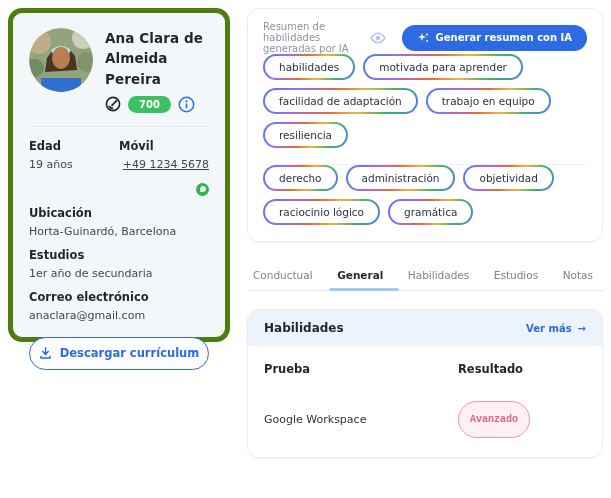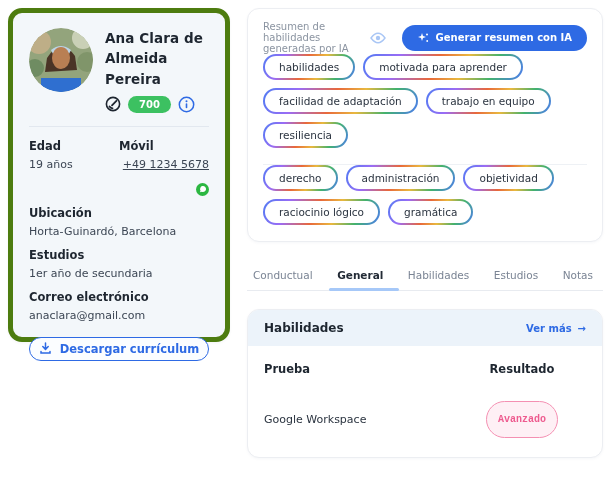--- a/index.html
+++ b/index.html
@@ -27,21 +27,21 @@
   .profile-name { font-size: 13.5px; font-weight: 700; line-height: 1.5; letter-spacing: .1px; color: #1e2630; }
   .badge-row { display: flex; align-items: center; gap: 7px; margin-top: 7px; }
   .score-pill { background: #3cc161; color: #fff; font-size: 10px; font-weight: 700; padding: 3px 11px; border-radius: 999px; }
   .divider { border: none; border-top: 1px solid #e2e8ef; margin: 13px 0 2px; }
   .two-col { display: grid; grid-template-columns: 90px 1fr; }
   .f-label { font-size: 11.5px; font-weight: 700; margin: 10px 0 5px; color: #1e2630; }
   .f-value { font-size: 11px; color: #3c4document654; color:#3c4654; }
   .phone-wrap { display: flex; align-items: flex-end; gap: 12px; flex-direction: column; }
   .phone-link { color: #3c4654; text-decoration: underline; font-size: 11px; }
   .download-btn {
-    margin-top: 15px; width: 100%; height: 24px;
+    margin-top: 15px; width: 100%; height: 33px;
     background: #fbfdff; border: 1.6px solid #2e6ae4; border-radius: 999px;
     color: #2e6ae4; font-size: 11.5px; font-weight: 600;
     display: flex; align-items: center; justify-content: center; gap: 8px;
     cursor: pointer; font-family: inherit;
   }
 
   
   .right-col { flex: 1; display: flex; flex-direction: column; }
   .card { background: #fff; border: 1px solid #eceef2; border-radius: 12px; box-shadow: 0 1px 3px rgba(30,50,90,.04); }
 
@@ -69,21 +69,21 @@
   .tab.active { color: #232b36; font-weight: 700; }
   .tab.active::after { content: ""; position: absolute; left: -4px; right: -12px; bottom: -1px; height: 3px; background: #a6c8f8; border-radius: 3px; }
 
   .skills-card { margin-top: 18px; overflow: hidden; }
   .skills-head { background: #ecf3fa; display: flex; align-items: center; justify-content: space-between; padding: 11px 16px; }
   .skills-title { font-size: 12px; font-weight: 700; color: #1e2630; }
   .see-more { font-size: 10px; color: #2e6ae4; font-weight: 600; background: none; border: none; cursor: pointer; display: flex; align-items: center; gap: 6px; font-family: inherit; }
   .table { padding: 2px 16px 6px; }
   .thead { display: flex; font-size: 11.5px; font-weight: 700; padding: 14px 0 12px; color: #1e2630; }
   .col-test { flex: 1; }
-  .col-result { width: 128px; text-align: center; }
+  .col-result { width: 128px; }
   .trow { display: flex; align-items: center; padding: 13px 0; font-size: 11px; color: #2b3440; }
   .result-pill { font-size: 10px; font-weight: 600; padding: 12px 11px; border-radius: 999px; display: inline-block; font-family: Liberation Mono, monospace; }
   .tone-pink { color: #ee5b8f; border: 1.5px solid #f490b2; background: #fef0f5; }
 </style>
 </head>
 <body>
 
 <div class="page">
 
   <aside class="profile-card">

